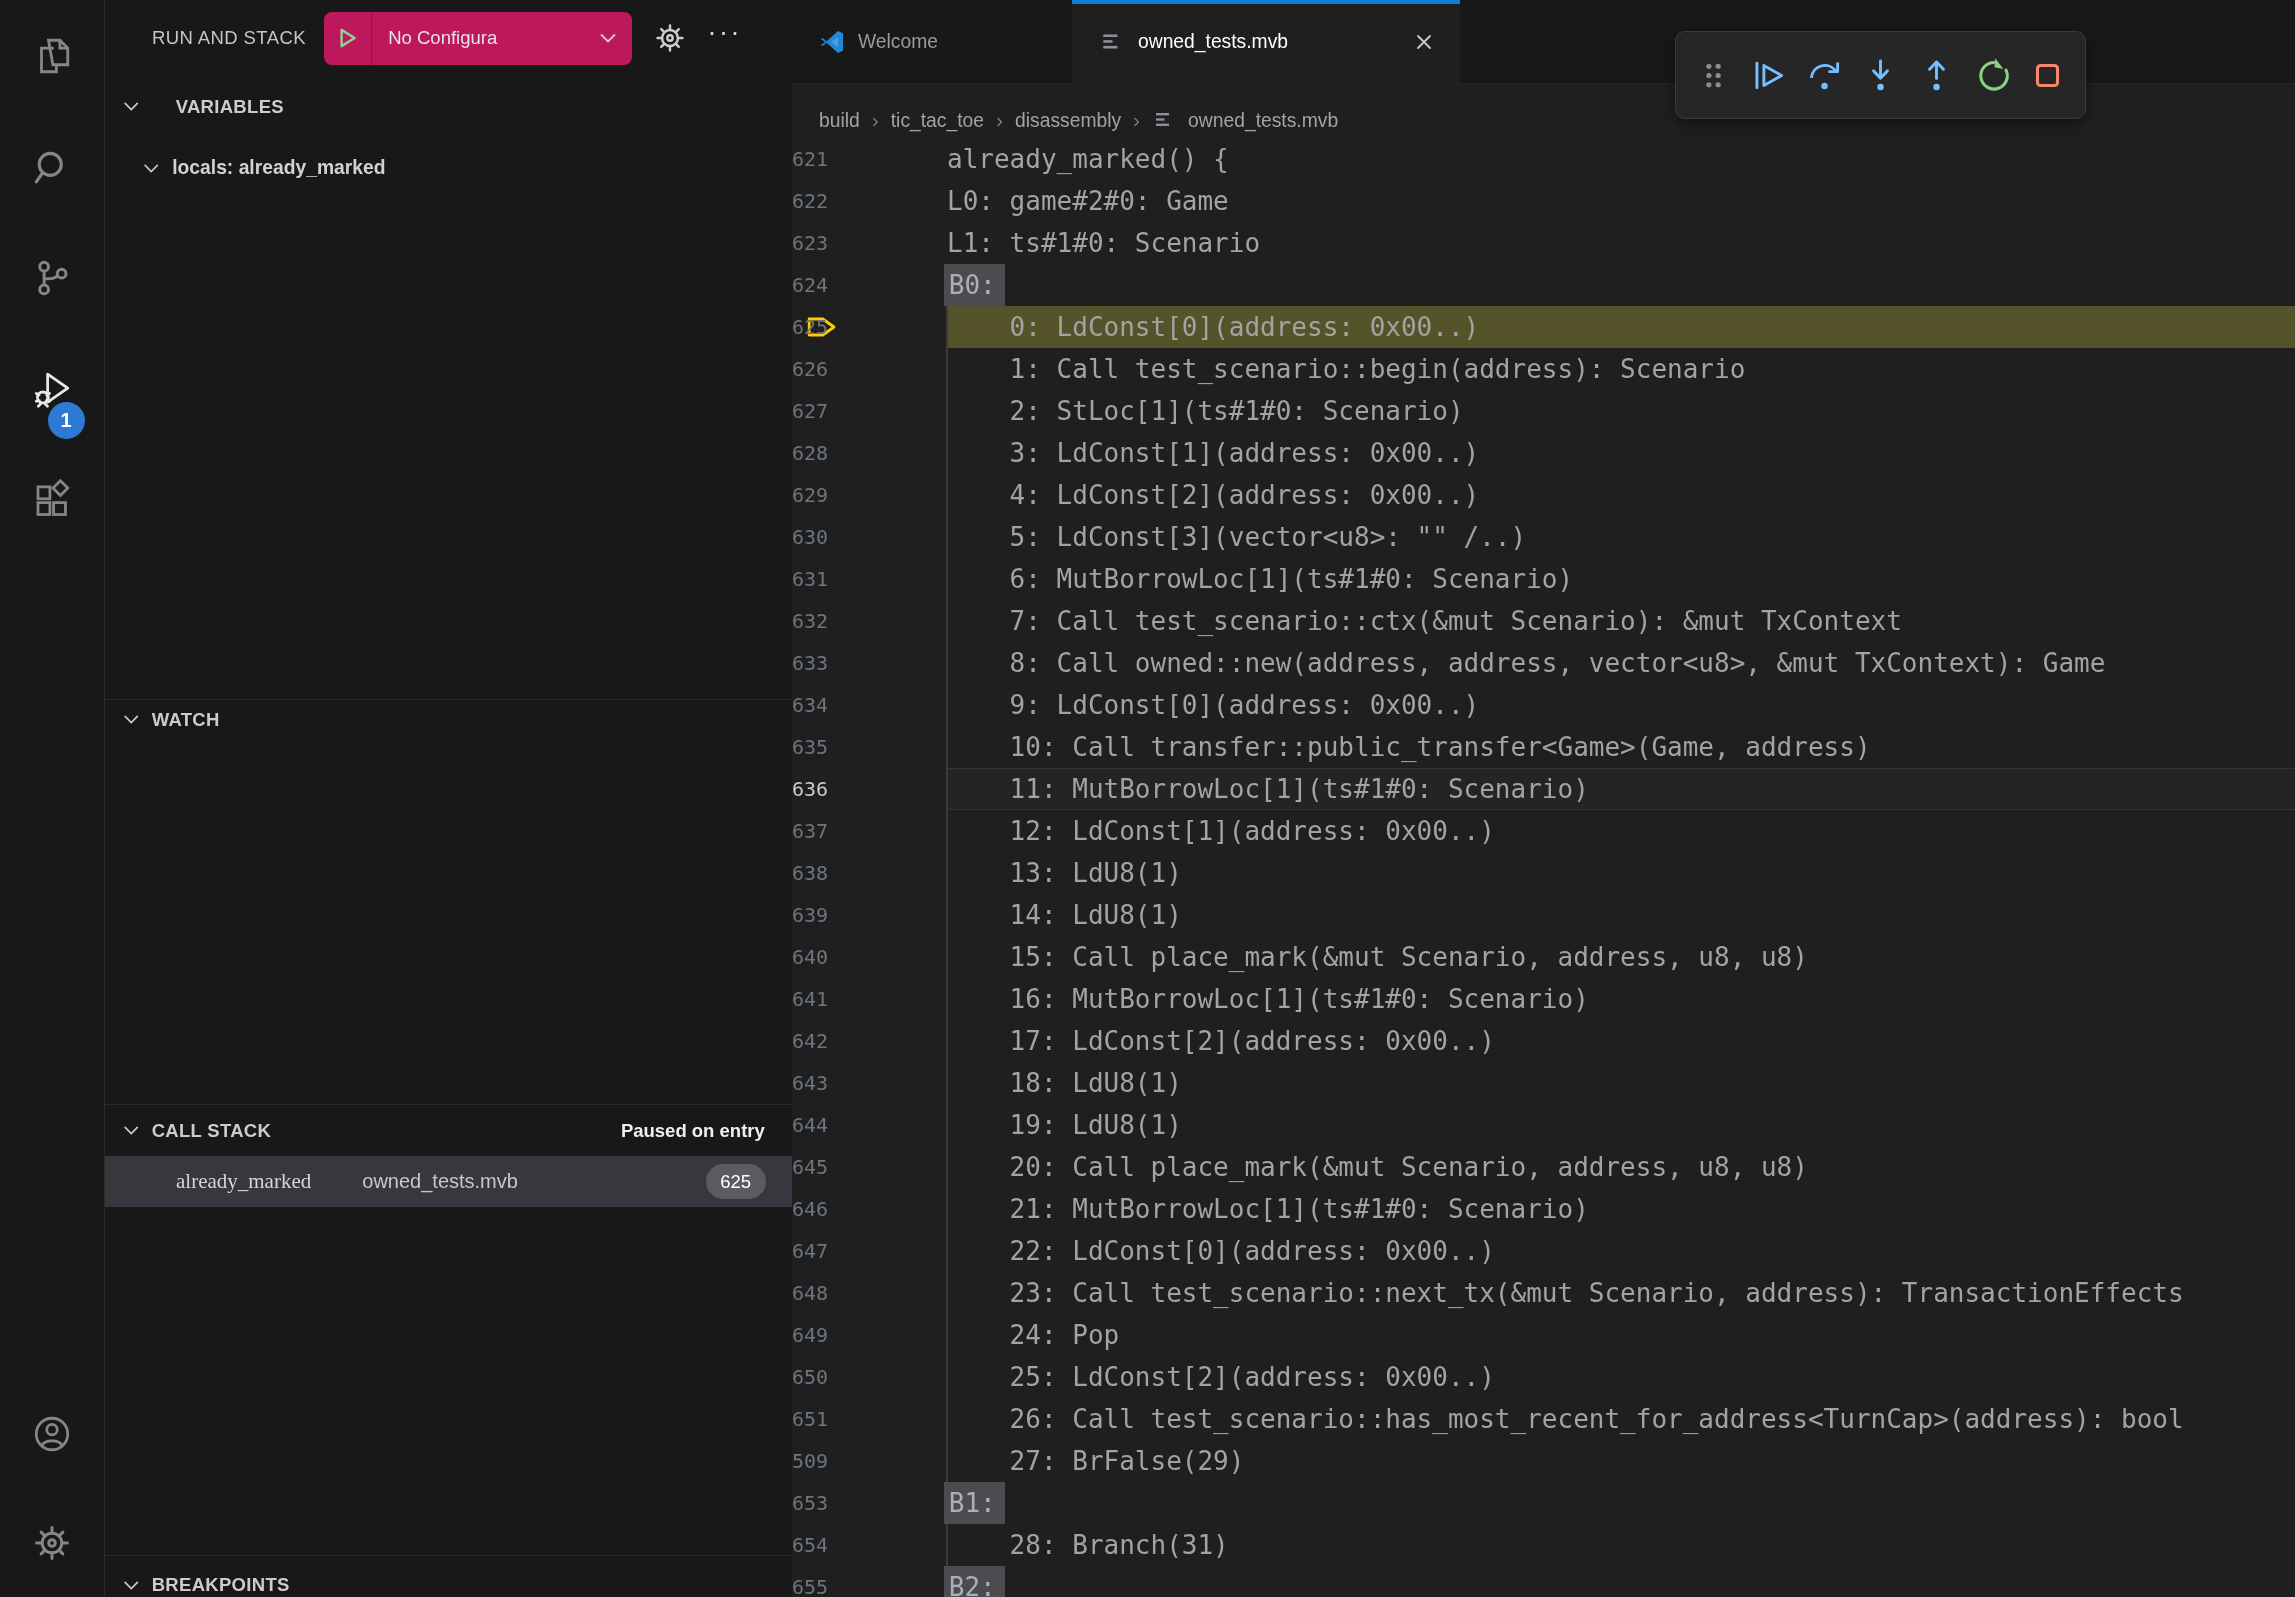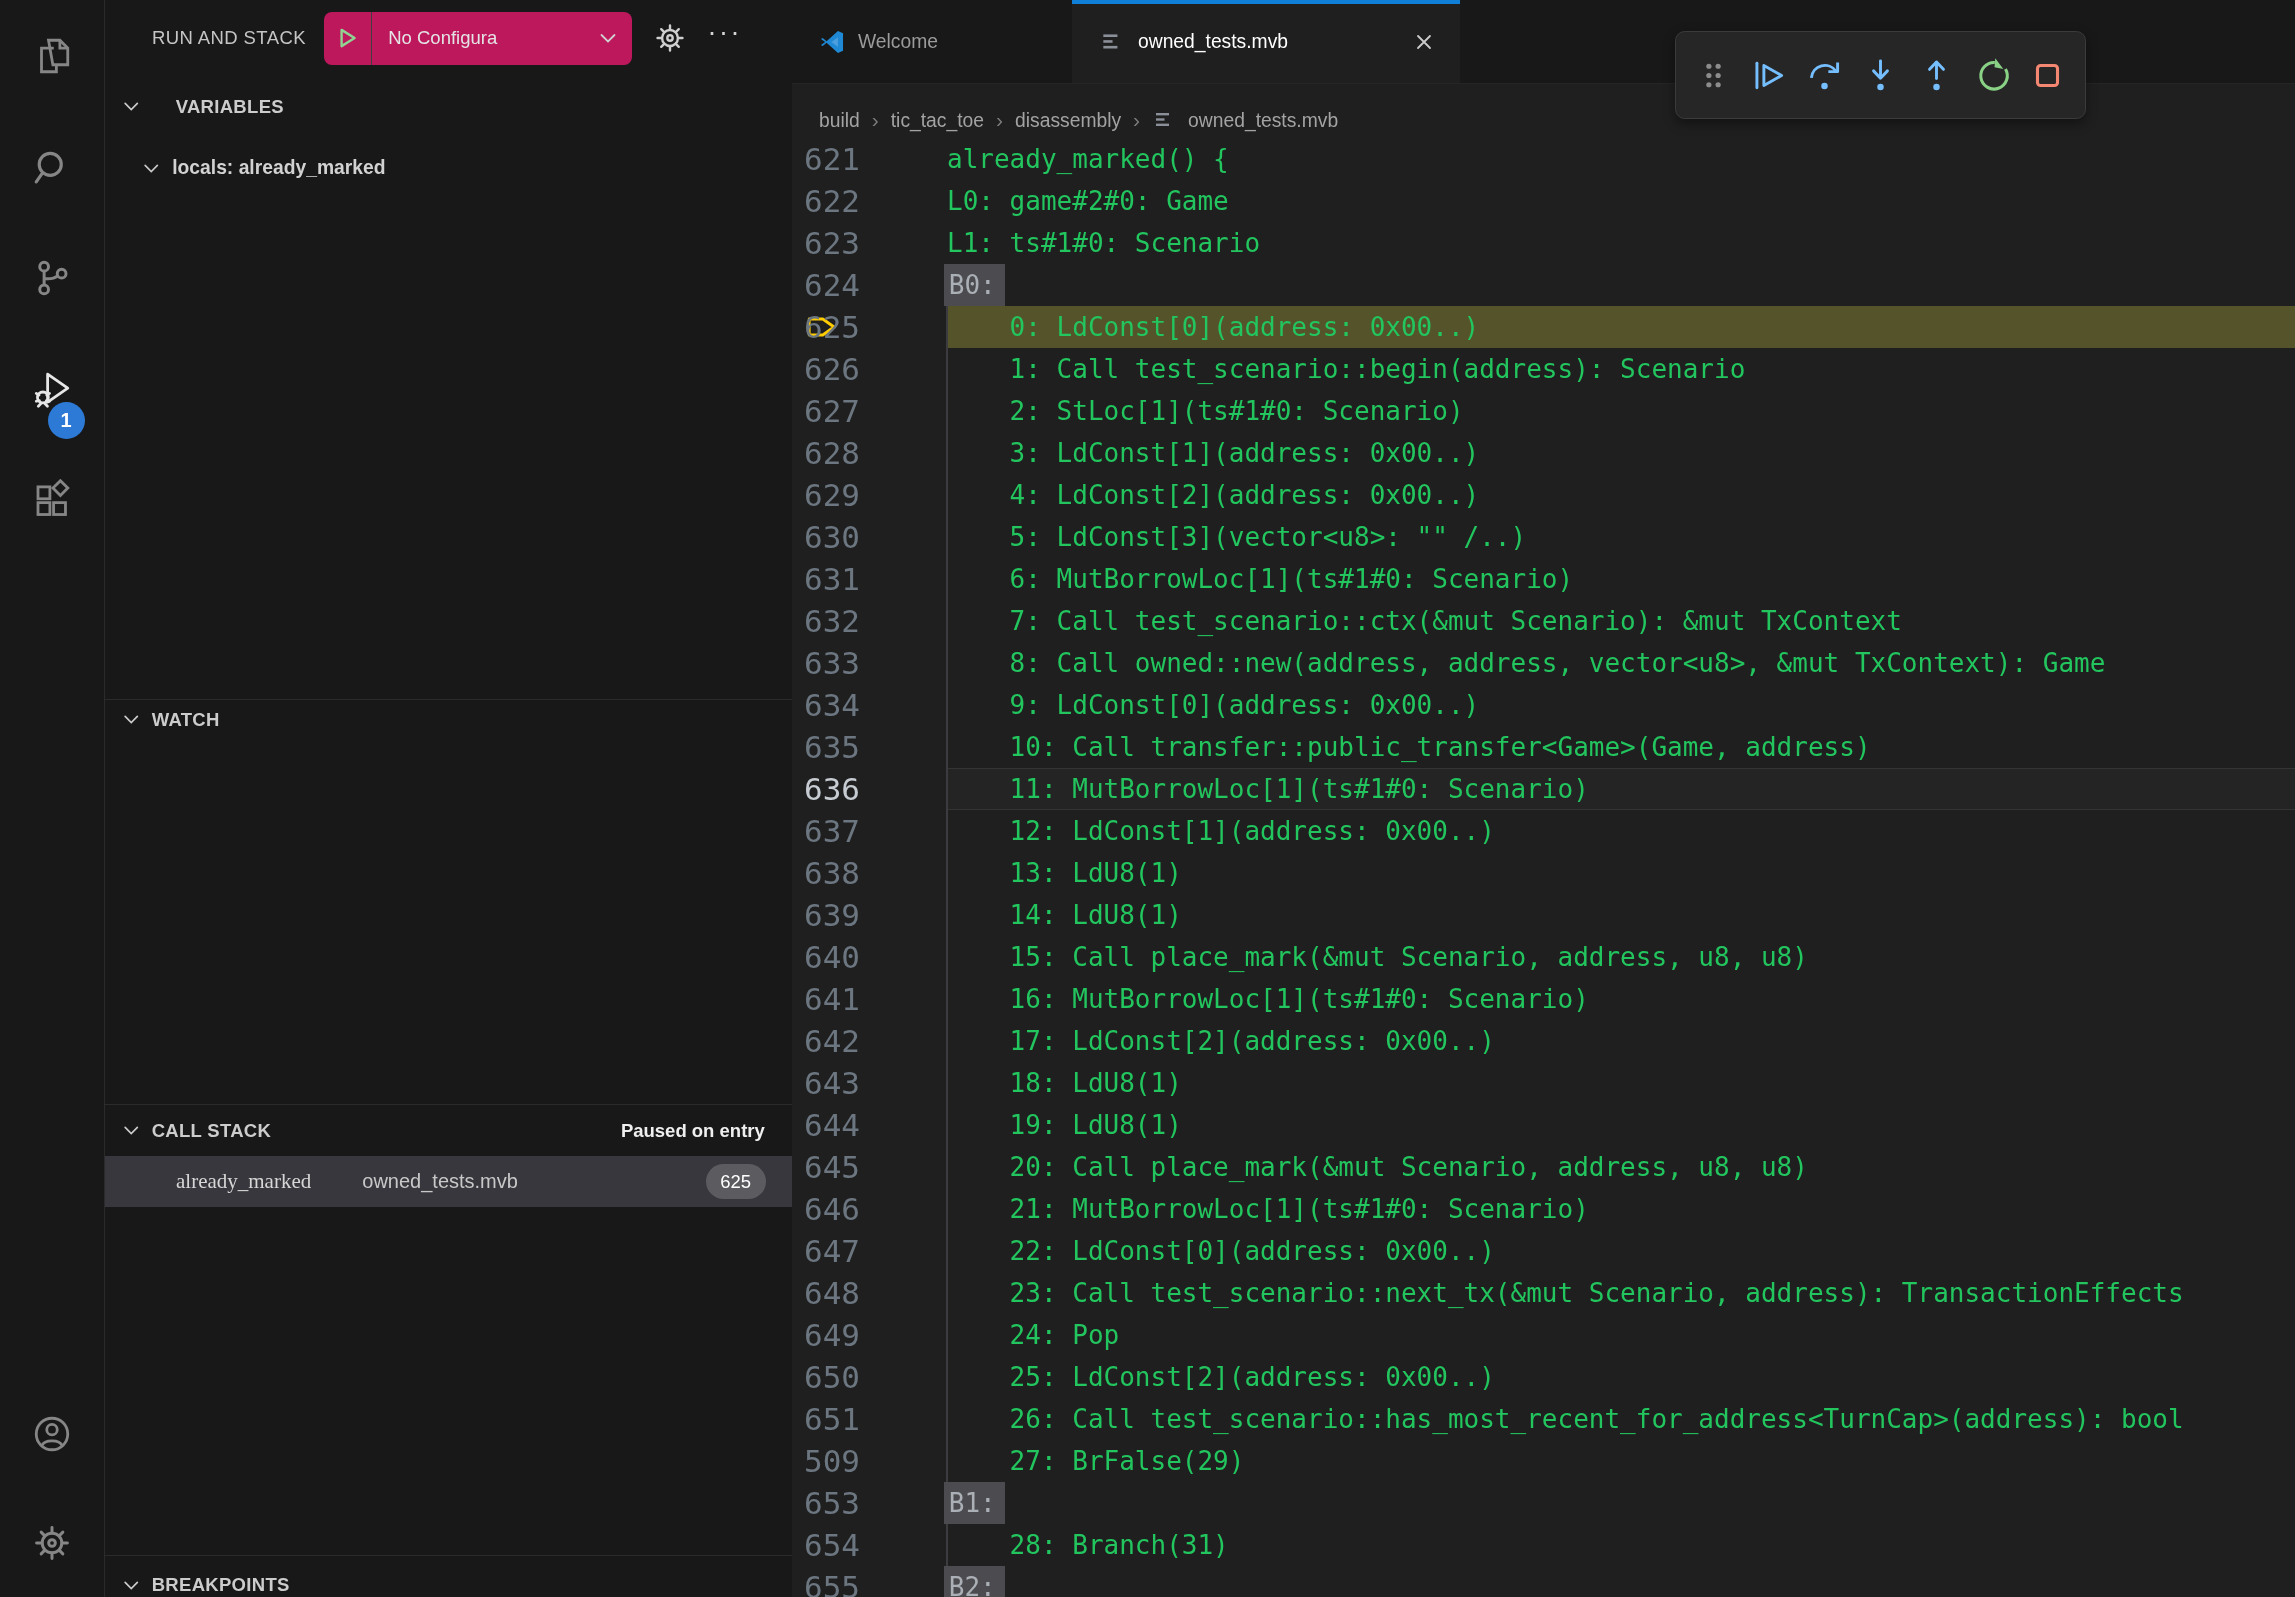--- a/index.html
+++ b/index.html
@@ -93,25 +93,25 @@
 
   .breadcrumbs { height:48px; display:flex; align-items:flex-end; padding-left:27px; gap:12px;
                  font-size:19.3px; color:#a3a3a3; background:#1f1f1f; flex:none; }
   .bc-sep { color:#7d7d7d; font-size:21px; }
   .bc-ico { display:flex; color:#8a8f98; }
   .bc-ico svg { width:24px; height:24px; }
 
   
   .code { flex:1; padding-top:5.6px; overflow:hidden; font-family:"DejaVu Sans Mono", monospace; }
   .crow { position:relative; height:42px; line-height:42px; white-space:nowrap; }
-  .crow .ln { position:absolute; left:0; top:0; width:80px; text-align:center; font-size:31px;
+  .crow .ln { position:absolute; left:0; top:0; width:80px; text-align:left; font-size:20px;
               color:#6c7680; z-index:2; cursor:pointer; }
   .crow.cursor-line .ln { color:#c6ccd2; }
   .crow .ct { position:relative; z-index:2; display:inline-block; margin-left:155px;
-              font-size:26px; color:#22c55e; white-space:pre; }
+              font-size:26px; color:#a3a3a3; white-space:pre; }
   .crow.kind-instr .ct { padding-left:4ch; }
   .crow.kind-instr::before, .crow.kind-label::before { content:''; position:absolute; left:154px;
               top:0; bottom:0; width:1.6px; background:#3b3b40; z-index:1; }
   .crow.kind-label .ct { background:#4c4c50; color:#abb0b6; margin-left:152px; padding:0 9.7px 0 4.8px; }
   .crow.debug-line::after { content:''; position:absolute; left:155px; right:0; top:0; bottom:0;
               background:#55532a; z-index:0; }
   .crow.cursor-line::after { content:''; position:absolute; left:155px; right:0; top:0; bottom:0;
               background:rgba(255,255,255,.025); border-top:1.6px solid #343434;
               border-bottom:1.6px solid #343434; z-index:0; }
   .crow .marker { position:absolute; left:13.7px; top:50%; transform:translateY(-50%); z-index:2; display:flex; }

